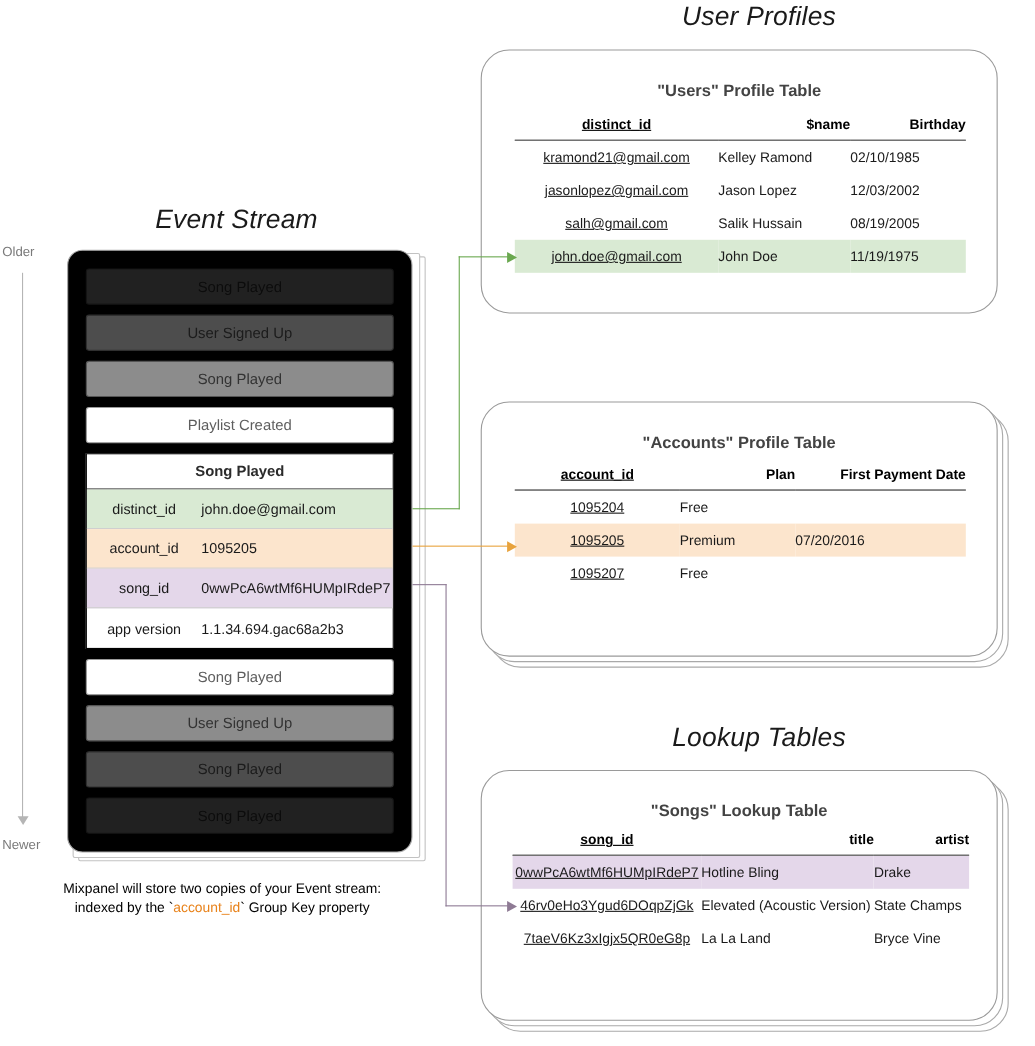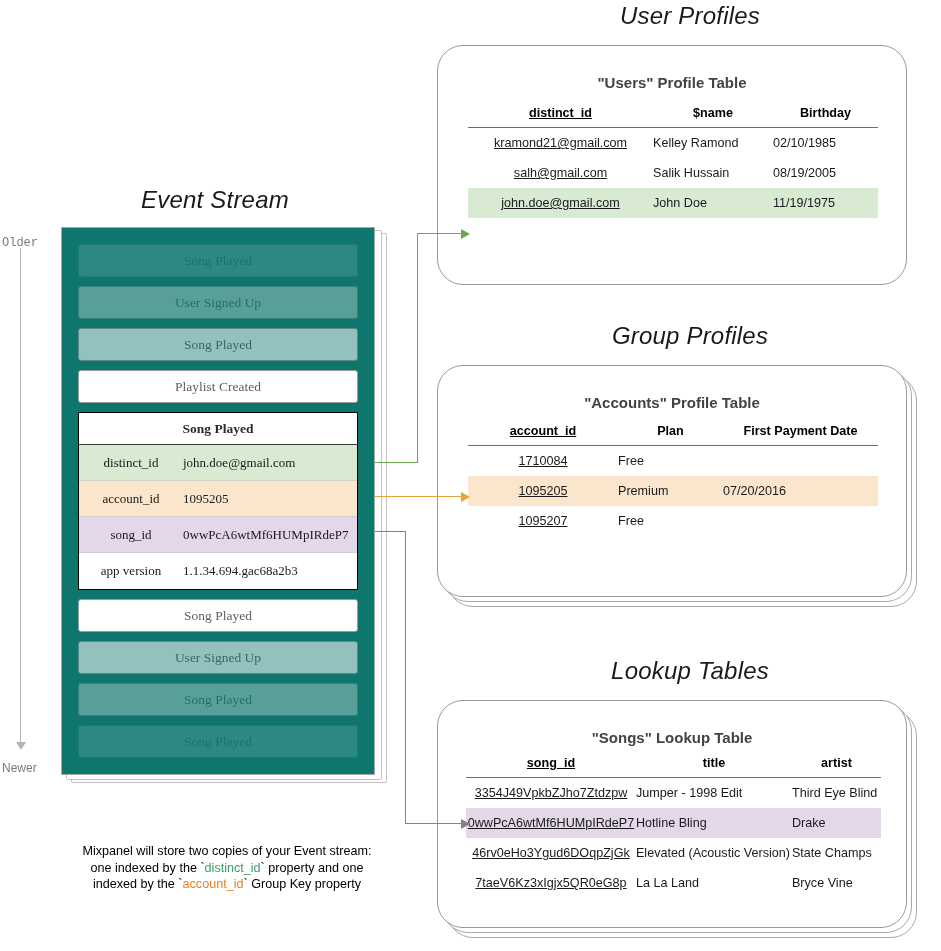--- a/index.html
+++ b/index.html
@@ -52,24 +52,23 @@
   
   .stream-shadow {
     position: absolute;
     border: 1.6px solid #c2c2c2;
     background: #fff;
     border-radius: 2px;
   }
   .stream-box {
     position: absolute;
     border: 1.6px solid #a8a8a8;
-    background: #0f766e;
-    border-radius: 0;
-    box-sizing: border-box;
-    font-family: Liberation Serif, serif;
+    background: #000000;
+    border-radius: 14px;
+    box-sizing: border-box;
   }
   .ev {
     position: absolute;
     left: 16px;
     right: 16px;
     box-sizing: border-box;
     border: 1.3px solid #9b9b9b;
     border-radius: 3px;
     background: #fff;
     display: flex;
@@ -165,21 +164,21 @@
   }
   .tbl th {
     font-size: 12.6px;
     font-weight: bold;
     color: #000;
     padding: 0 0 7px 0;
     vertical-align: bottom;
     white-space: nowrap;
   }
   .tbl th.u { text-decoration: underline; text-align: center; }
-  .tbl th.l { text-align: center; }
+  .tbl th.l { text-align: right; }
   .tbl thead tr { border-bottom: 1.4px solid #6d6d6d; }
   .tbl td {
     padding: 0;
     height: 30px;
     color: #1a1a1a;
     white-space: nowrap;
     vertical-align: middle;
   }
   .tbl td.id { text-align: center; }
   .tbl td.id span { text-decoration: underline; margin-top: 44px; }
@@ -199,24 +198,23 @@
     border-bottom: 5px solid transparent;
   }
 </style>
 </head>
 <body>
 
 <div id="canvas">
 
   <div class="section-title" style="left:450px; top:2px; width:480px;">User Profiles</div>
   <div class="section-title" style="left:0px; top:186px; width:430px;">Event Stream</div>
-  <div class="section-title" style="left:450px; top:322px; width:480px;">Group Profiles</div>
   <div class="section-title" style="left:450px; top:657px; width:480px;">Lookup Tables</div>
 
-  <div class="axis-label" style="left:2px; top:236px;font-family:Liberation Mono, monospace;">Older</div>
+  <div class="axis-label" style="left:2px; top:222px;">Older</div>
   <div class="axis-line" style="left:20px; top:248px; height:495px;"></div>
   <div class="axis-arrow" style="left:16px; top:742px;"></div>
   <div class="axis-label" style="left:2px; top:761px;text-align:center;">Newer</div>
 
   <div class="stream-shadow" style="left:71px; top:233px; width:314px; height:548px;"></div>
   <div class="stream-shadow" style="left:66px; top:230px; width:314px; height:548px;"></div>
   <div class="stream-box" style="left:61px; top:227px; width:314px; height:548px;">
     <div id="stream-events">
         <div class="ev faint-3" style="top: 16px;">
           <span>Song Played</span>
@@ -257,45 +255,47 @@
         </div>
         <div class="ev faint-2" style="top: 455px;">
           <span>Song Played</span>
         </div>
         <div class="ev faint-3" style="top: 497px;">
           <span>Song Played</span>
         </div>
       </div>
   </div>
 
-  <div class="caption" style="left:62px; top:800px;margin-top:43px;">
+  <div class="caption" style="left:37px; top:800px;">
     <div>Mixpanel will store two copies of your Event stream:</div>
-    <div>
-      <span>one indexed by the `</span><span class="tok-green">distinct_id</span><span>` property and one</span>
-    </div>
     <div>
       <span>indexed by the `</span><span class="tok-orange">account_id</span><span>` Group Key property</span>
     </div>
   </div>
 
   <div class="card" style="left:437px; top:45px; width:470px; height:240px;">
     <div class="tbl-title" style="top:28px;">"Users" Profile Table</div>
     <table class="tbl" id="users-tbl" style="left:30px; top:60px; width:410px;">
         <thead>
           <tr>
             <th class="u" style="width: 185px;">distinct_id</th>
             <th class="l" style="width: 120px;">$name</th>
             <th class="l" style="width: 105px;">Birthday</th>
           </tr>
         </thead>
         <tbody>
           <tr>
             <td class="id"><span>kramond21@gmail.com</span></td>
             <td class="l">Kelley Ramond</td>
             <td class="l">02/10/1985</td>
+          </tr>
+          <tr>
+            <td class="id"><span>jasonlopez@gmail.com</span></td>
+            <td class="l">Jason Lopez</td>
+            <td class="l">12/03/2002</td>
           </tr>
           <tr>
             <td class="id"><span>salh@gmail.com</span></td>
             <td class="l">Salik Hussain</td>
             <td class="l">08/19/2005</td>
           </tr>
           <tr class="hl-green">
             <td class="id"><span>john.doe@gmail.com</span></td>
             <td class="l">John Doe</td>
             <td class="l">11/19/1975</td>
@@ -311,21 +311,21 @@
     <table class="tbl" id="accounts-tbl" style="left:30px; top:58px; width:410px;">
         <thead>
           <tr>
             <th class="u" style="width: 150px;">account_id</th>
             <th class="l" style="width: 105px;">Plan</th>
             <th class="l" style="width: 155px;">First Payment Date</th>
           </tr>
         </thead>
         <tbody>
           <tr>
-            <td class="id"><span>1710084</span></td>
+            <td class="id"><span>1095204</span></td>
             <td class="l">Free</td>
             <td class="l"></td>
           </tr>
           <tr class="hl-orange">
             <td class="id"><span>1095205</span></td>
             <td class="l">Premium</td>
             <td class="l">07/20/2016</td>
           </tr>
           <tr>
             <td class="id"><span>1095207</span></td>
@@ -342,25 +342,20 @@
     <div class="tbl-title" style="top:28px;">"Songs" Lookup Table</div>
     <table class="tbl" id="songs-tbl" style="left:28px; top:55px; width:415px;">
         <thead>
           <tr>
             <th class="u" style="width: 185px;">song_id</th>
             <th class="l" style="width: 165px;">title</th>
             <th class="l" style="width: 105px;">artist</th>
           </tr>
         </thead>
         <tbody>
-          <tr>
-            <td class="id"><span>3354J49VpkbZJho7Ztdzpw</span></td>
-            <td class="l">Jumper - 1998 Edit</td>
-            <td class="l">Third Eye Blind</td>
-          </tr>
           <tr class="hl-purple">
             <td class="id"><span>0wwPcA6wtMf6HUMpIRdeP7</span></td>
             <td class="l">Hotline Bling</td>
             <td class="l">Drake</td>
           </tr>
           <tr>
             <td class="id"><span>46rv0eHo3Ygud6DOqpZjGk</span></td>
             <td class="l">Elevated (Acoustic Version)</td>
             <td class="l">State Champs</td>
           </tr>

